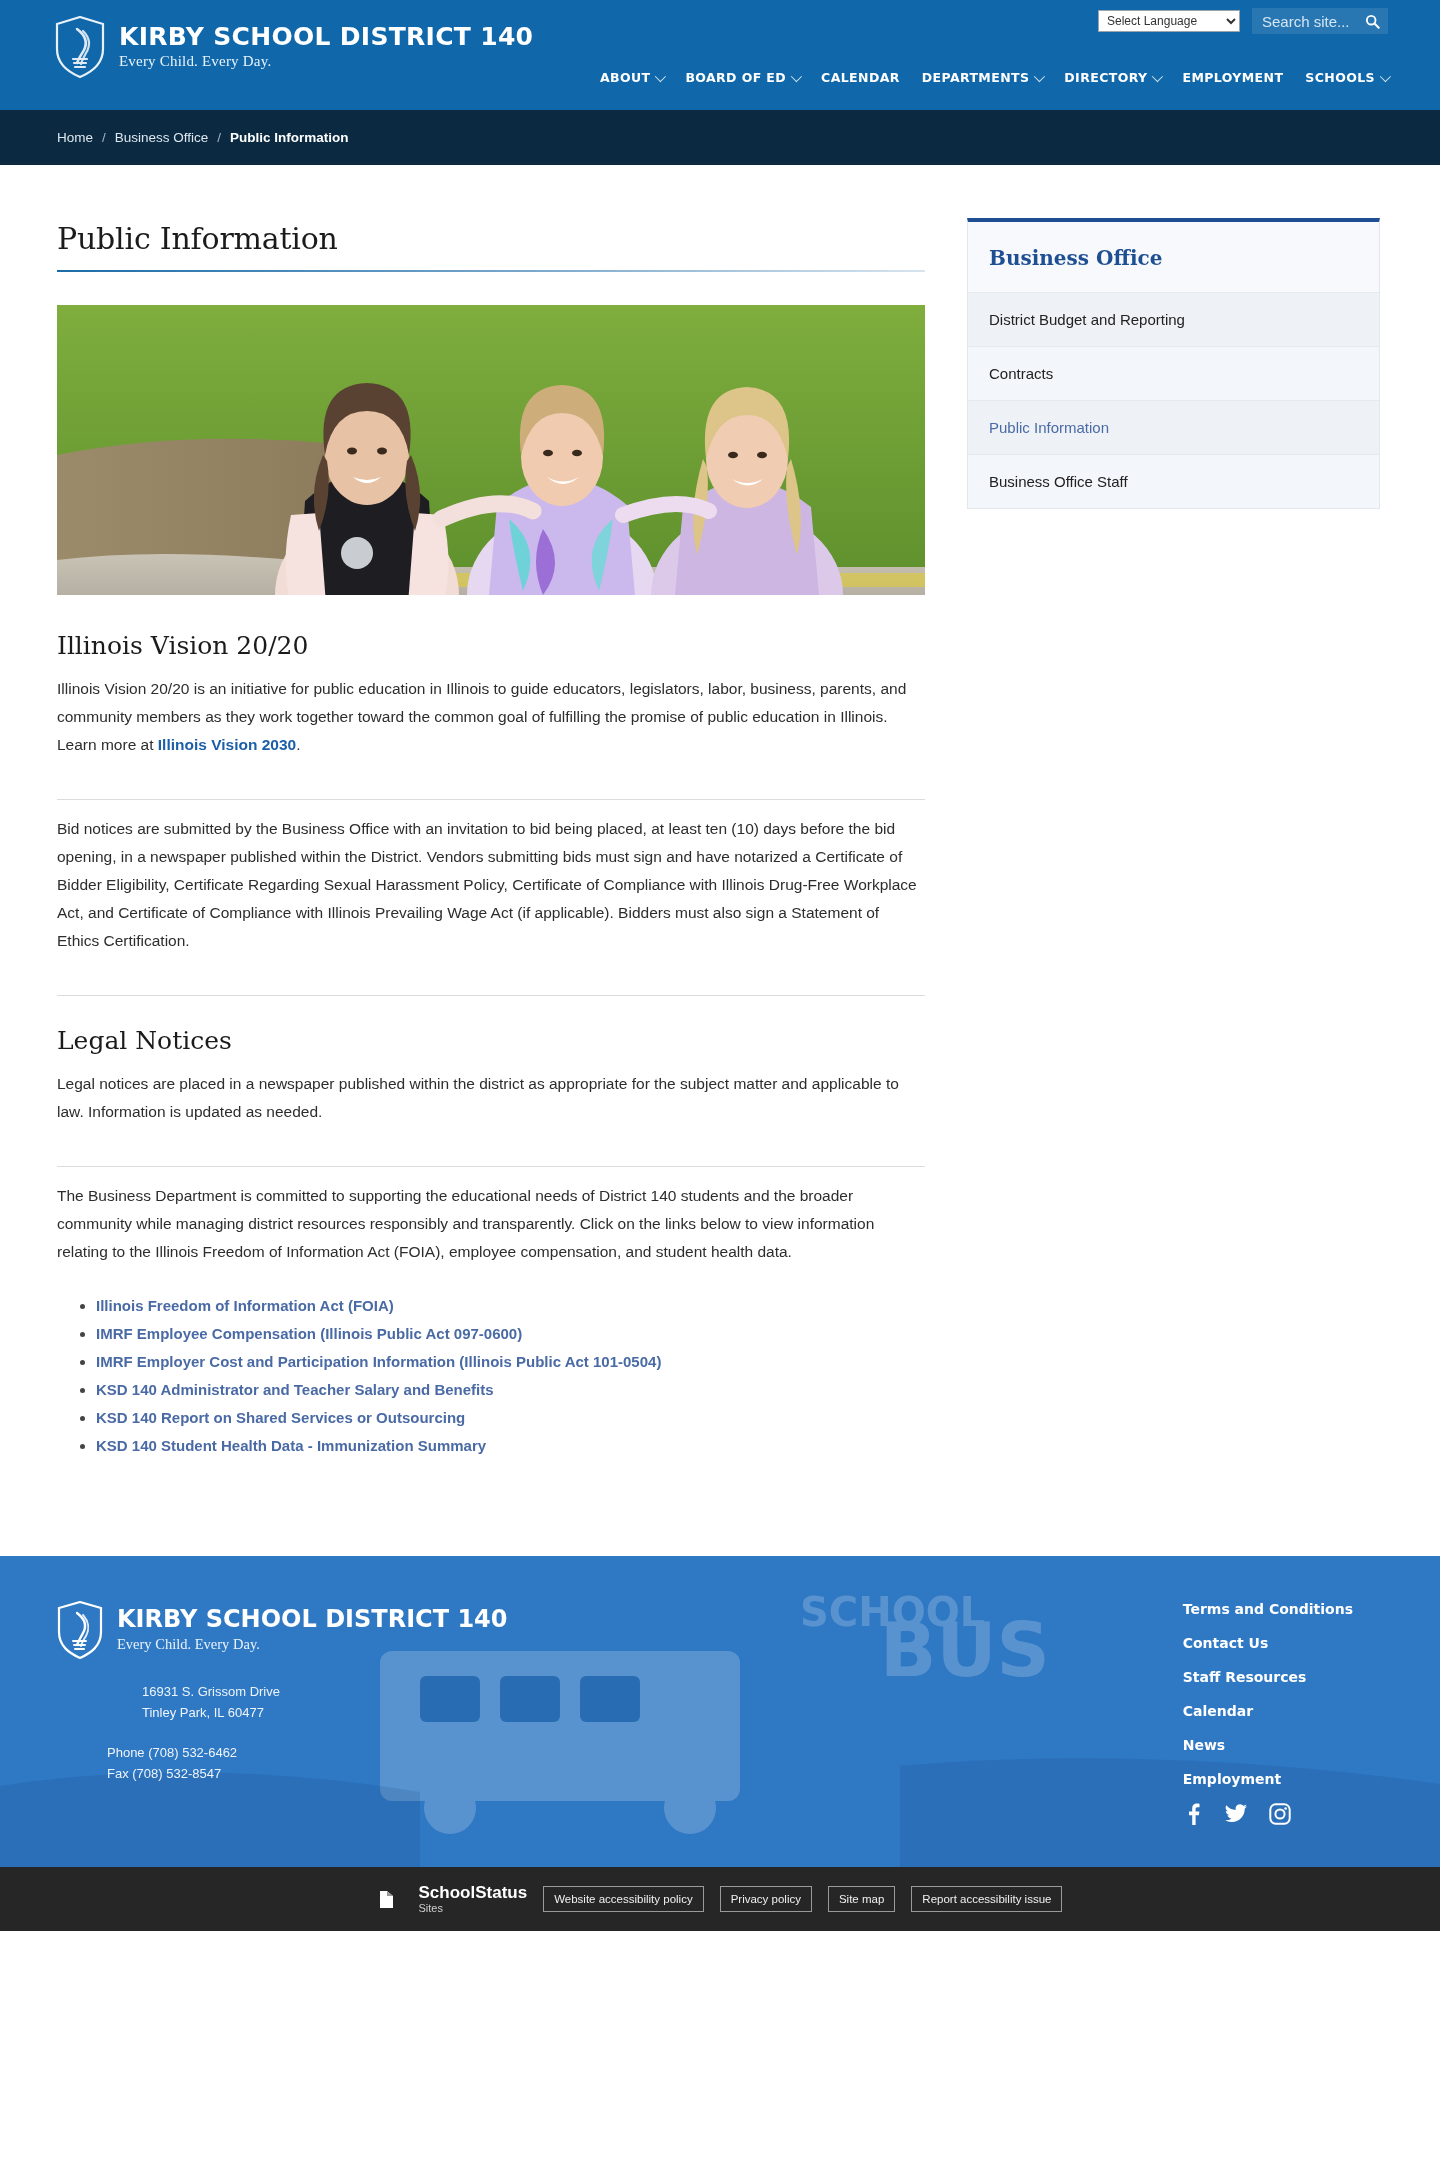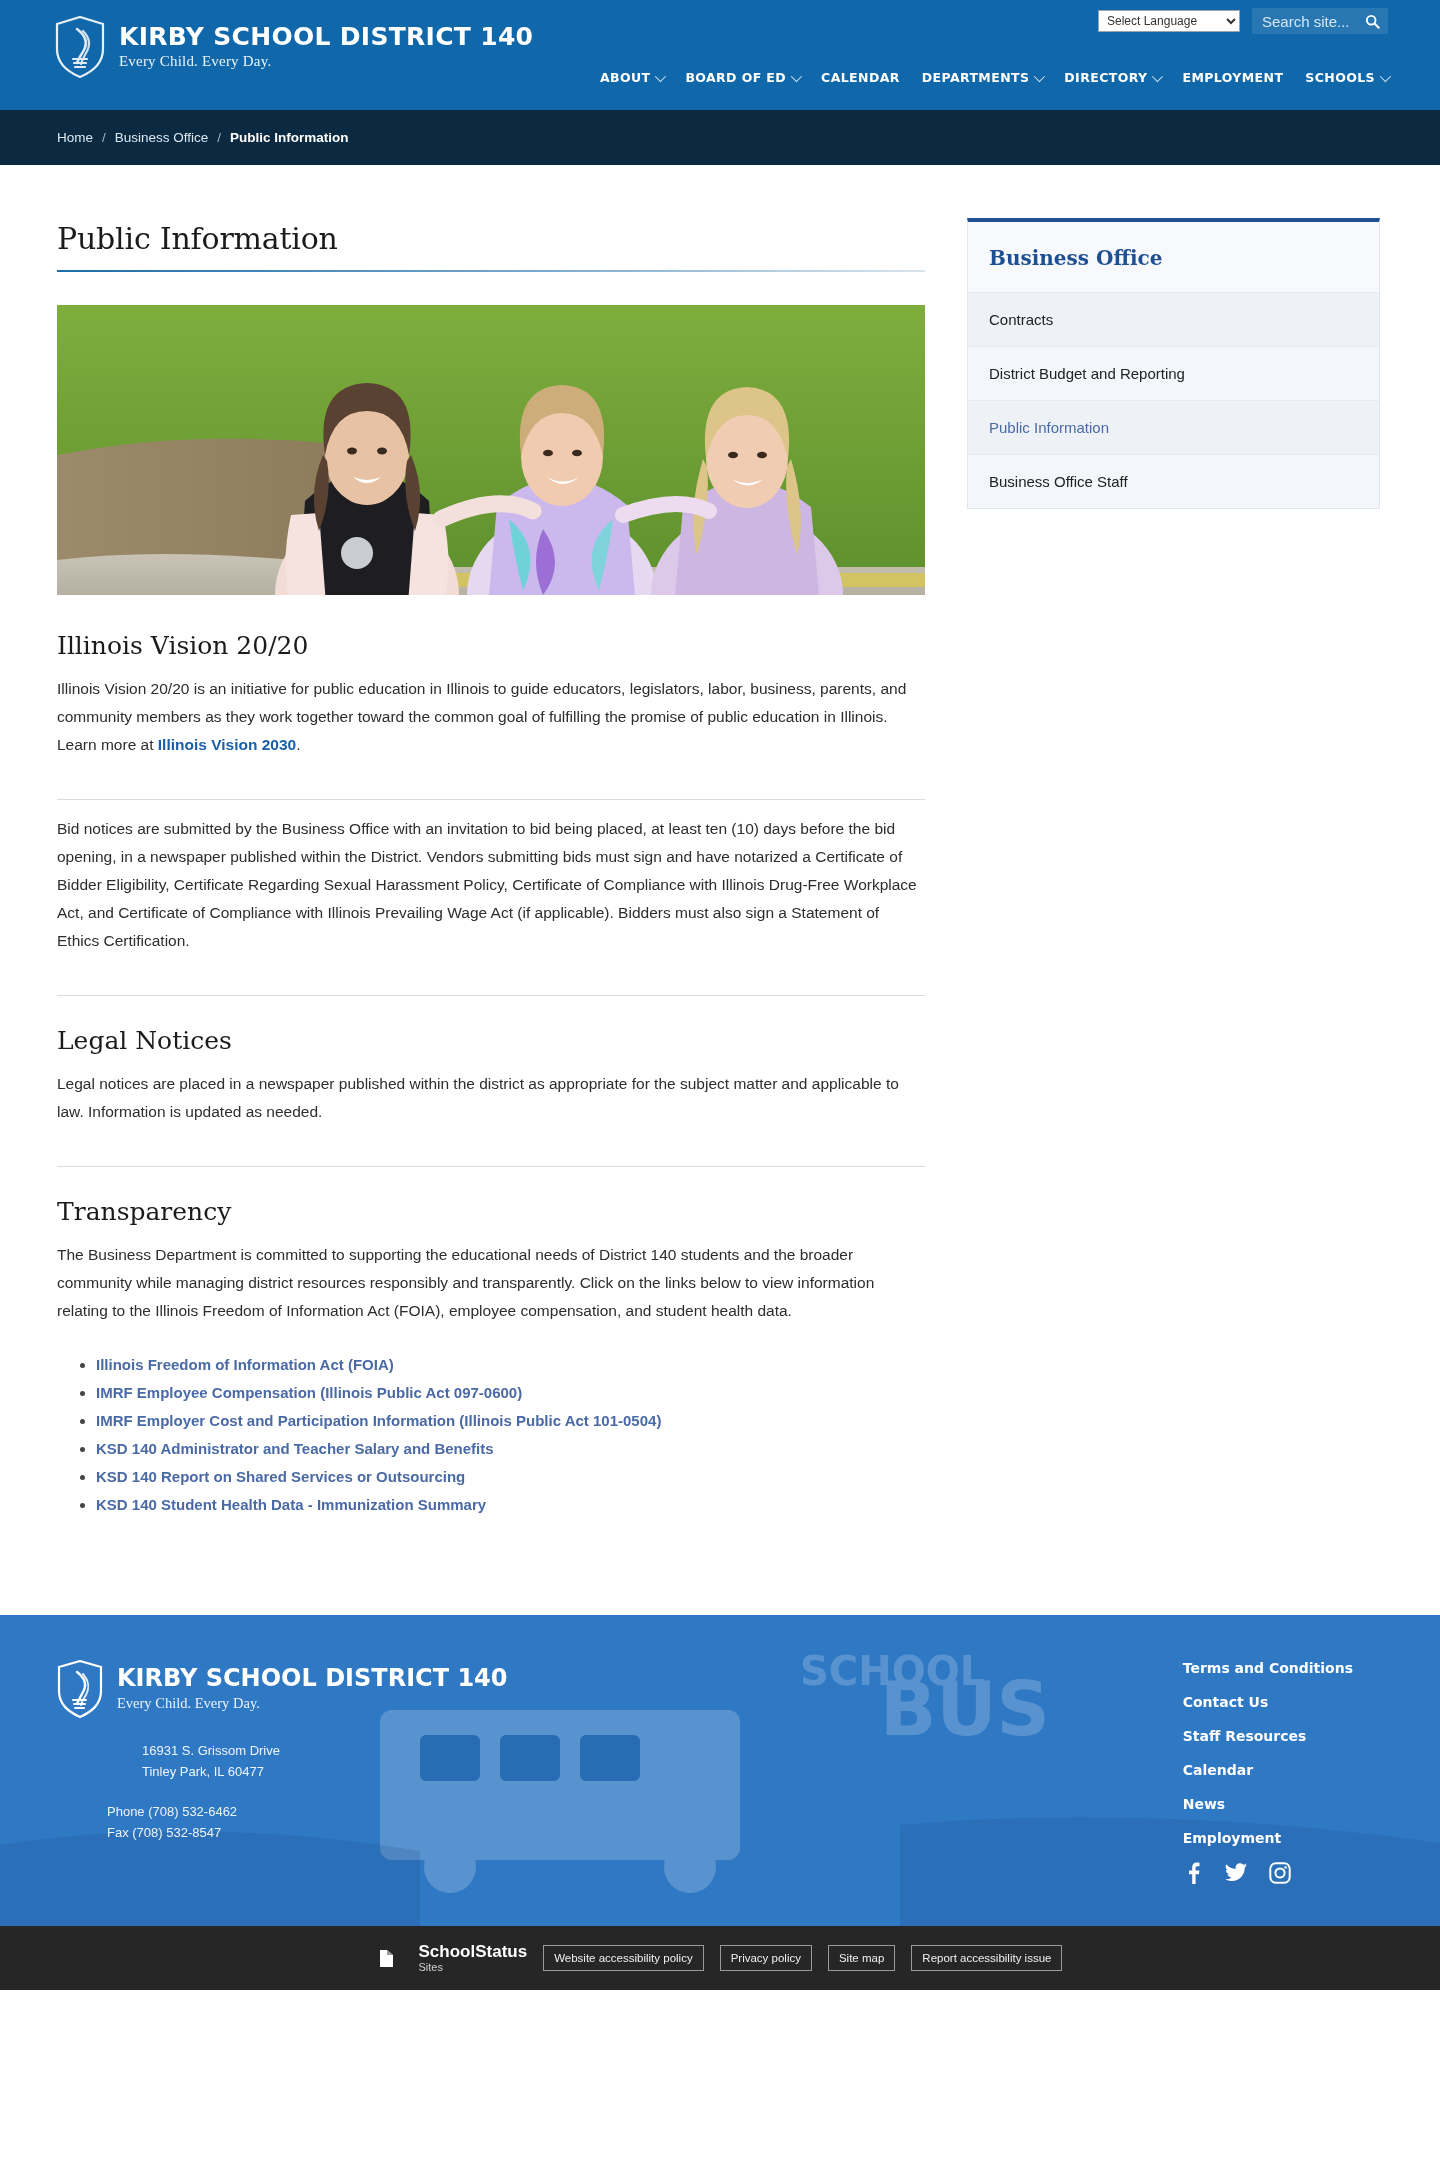--- a/index.html
+++ b/index.html
@@ -450,40 +450,39 @@
 
     <p class="body">Bid notices are submitted by the Business Office with an invitation to bid being placed, at least ten (10) days before the bid opening, in a newspaper published within the District. Vendors submitting bids must sign and have notarized a Certificate of Bidder Eligibility, Certificate Regarding Sexual Harassment Policy, Certificate of Compliance with Illinois Drug-Free Workplace Act, and Certificate of Compliance with Illinois Prevailing Wage Act (if applicable). Bidders must also sign a Statement of Ethics Certification.</p>
 
     <div class="divider"></div>
 
     <h2 class="sec-h tight">Legal Notices</h2>
     <p class="body">Legal notices are placed in a newspaper published within the district as appropriate for the subject matter and applicable to law. Information is updated as needed.</p>
 
     <div class="divider"></div>
 
-    <h2 class="sec-h tight">Transparency</h2>
     <p class="body">The Business Department is committed to supporting the educational needs of District 140 students and the broader community while managing district resources responsibly and transparently. Click on the links below to view information relating to the Illinois Freedom of Information Act (FOIA), employee compensation, and student health data.</p>
 
     <ul class="linklist">
       <li><a>Illinois Freedom of Information Act (FOIA)</a></li>
       <li><a>IMRF Employee Compensation (Illinois Public Act 097-0600)</a></li>
       <li><a>IMRF Employer Cost and Participation Information (Illinois Public Act 101-0504)</a></li>
       <li><a>KSD 140 Administrator and Teacher Salary and Benefits</a></li>
       <li><a>KSD 140 Report on Shared Services or Outsourcing</a></li>
       <li><a>KSD 140 Student Health Data - Immunization Summary</a></li>
     </ul>
 
     <div class="spacer"></div>
   </main>
 
   <aside class="rail">
     <div class="sidecard">
       <div class="sidecard-h">Business Office</div>
+      <a class="side-item">District Budget and Reporting</a>
       <a class="side-item">Contracts</a>
-      <a class="side-item">District Budget and Reporting</a>
       <a class="side-item active">Public Information</a>
       <a class="side-item">Business Office Staff</a>
     </div>
   </aside>
 
 </div>
 
 <footer class="footer">
   <svg class="footer-bg" viewBox="0 0 1440 311" preserveAspectRatio="none">
     <rect width="1440" height="311" fill="#2f78c4"></rect>

